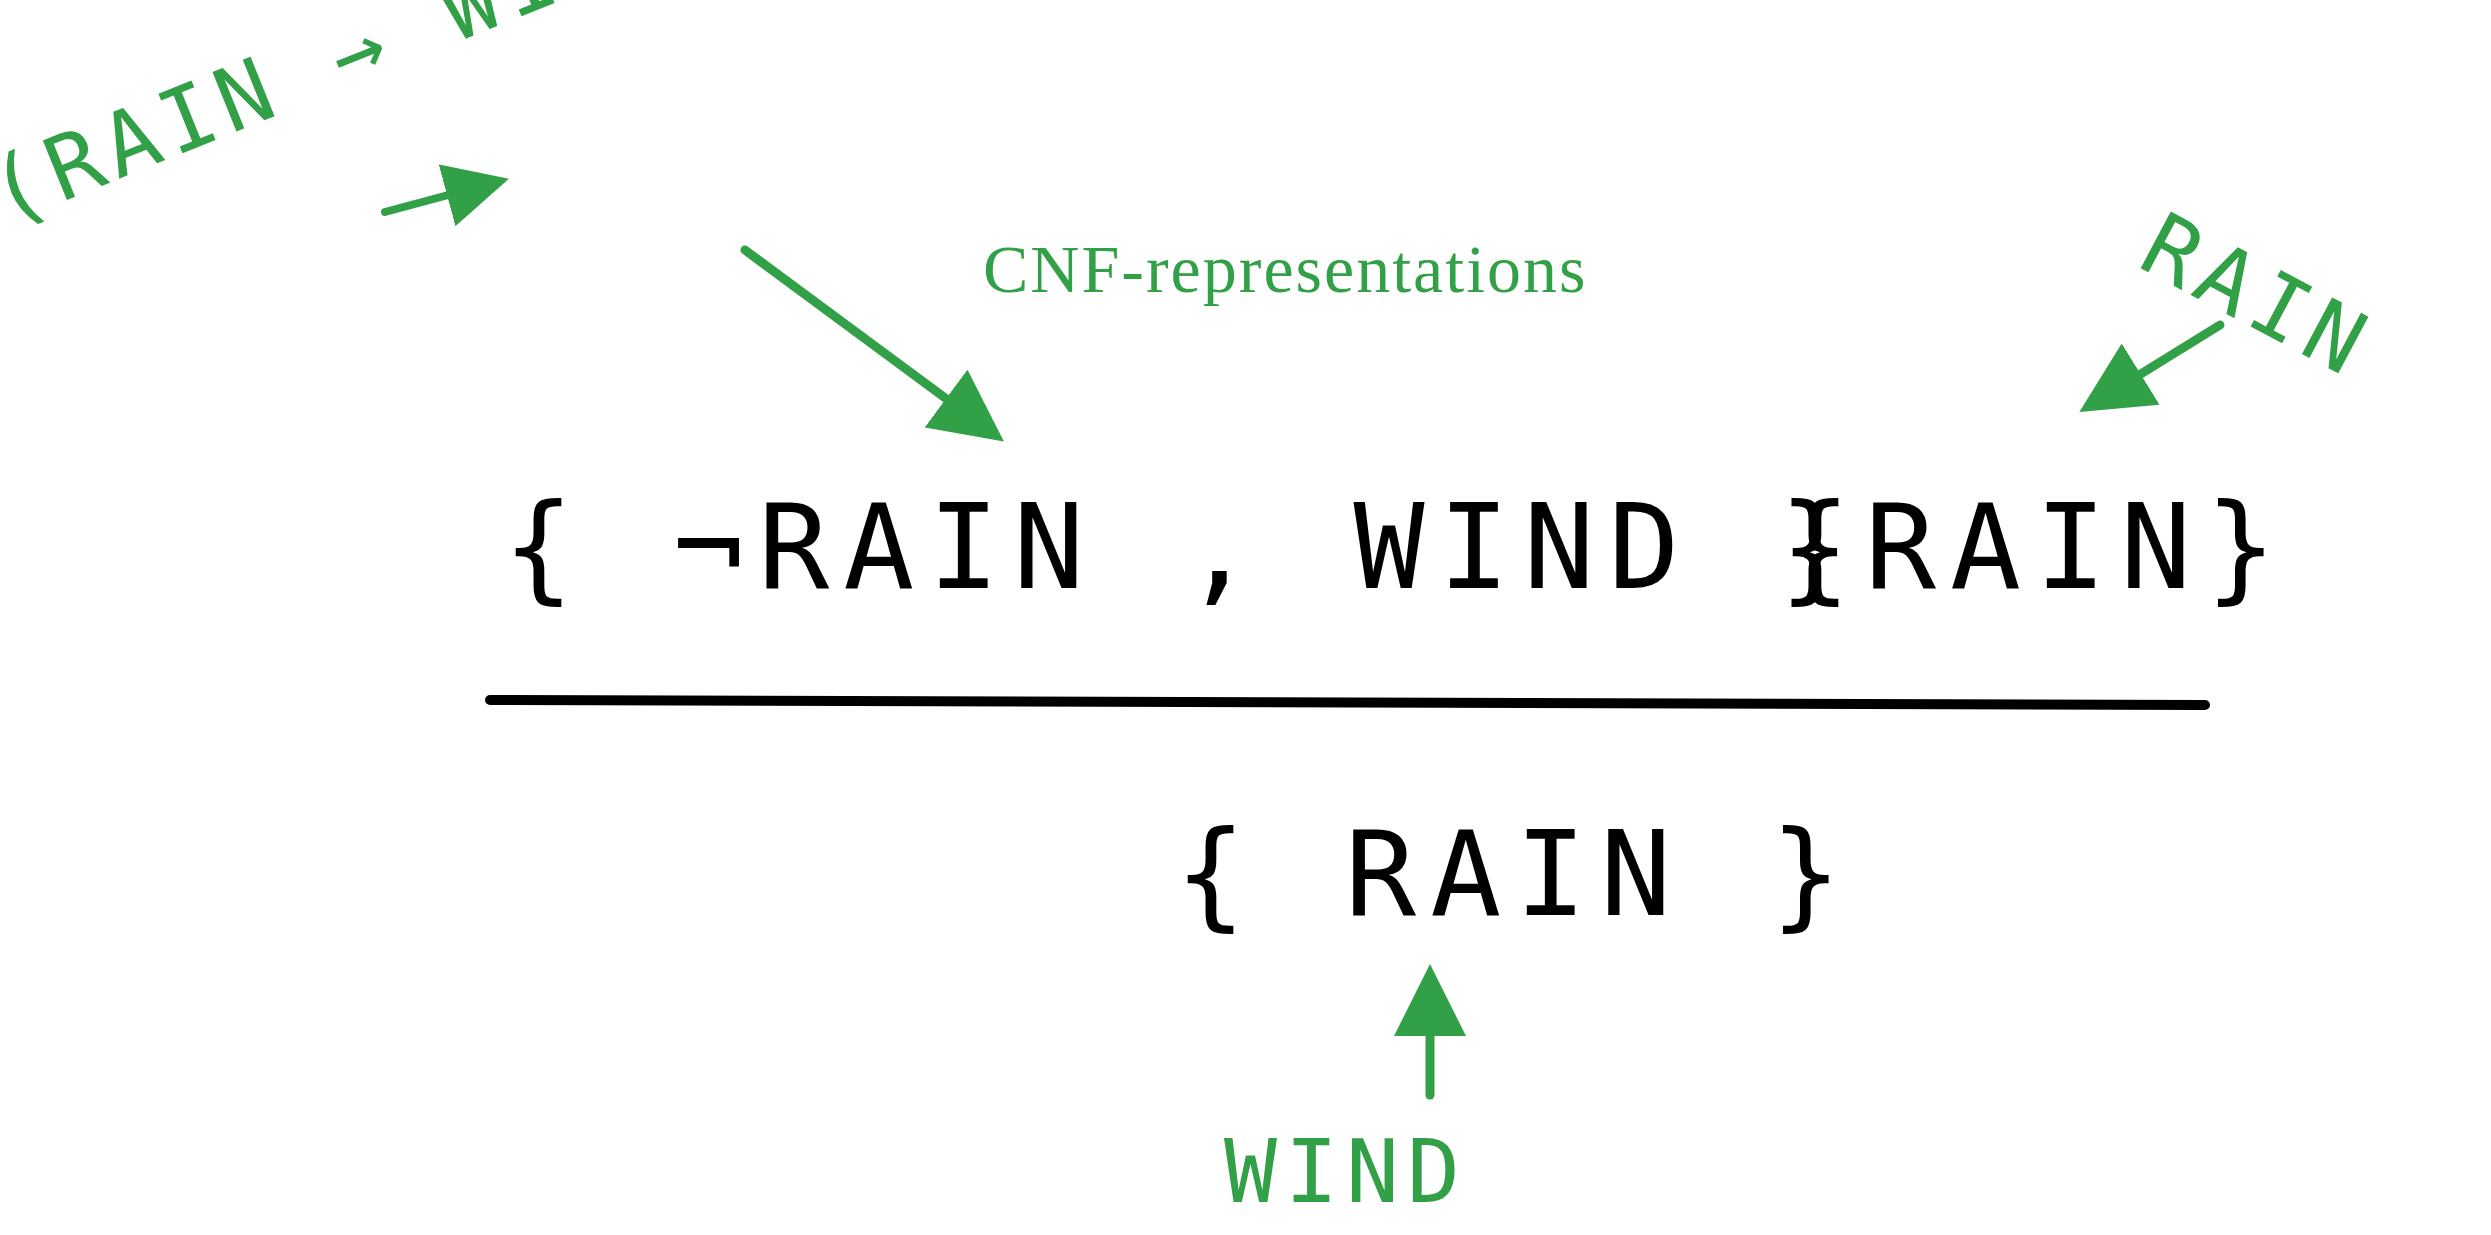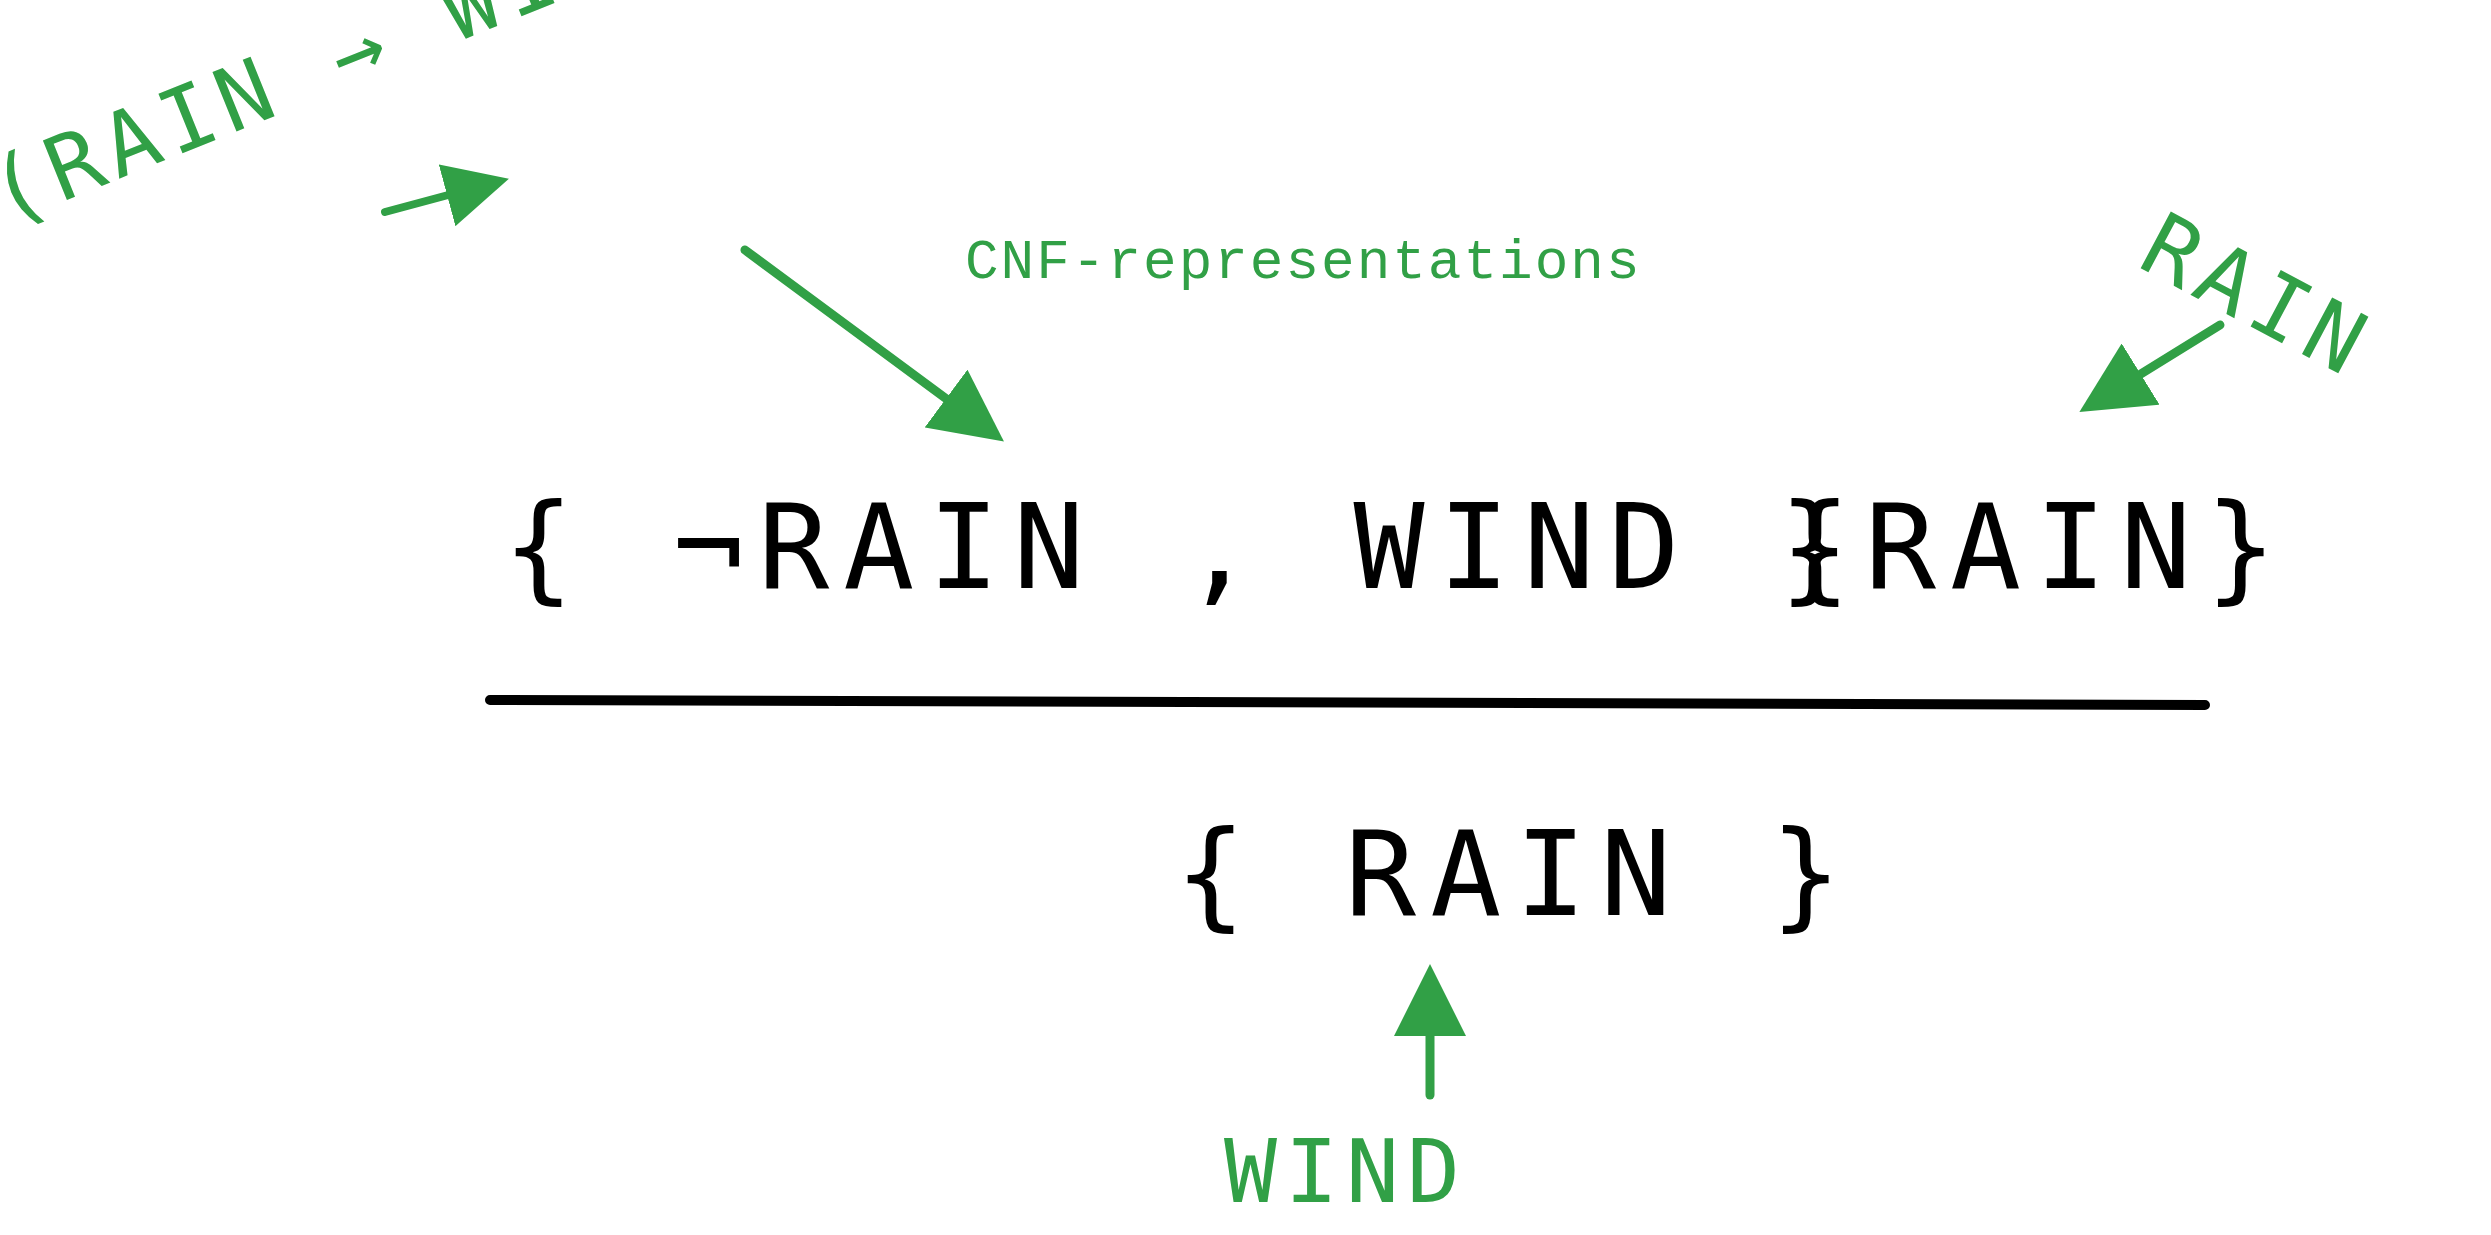--- a/index.html
+++ b/index.html
@@ -2,21 +2,21 @@
 <html><head>
 <meta charset="utf-8">
 <style>
   html, body { margin: 0; padding: 0; background: #ffffff; }
   body { width: 2491px; height: 1235px; position: relative; overflow: hidden; }
   .txt { position: absolute; white-space: nowrap; font-family: "DejaVu Sans Mono", monospace; line-height: 1; }
   .green { color: #31a046; }
   .black { color: #000000; }
   .big { font-size: 118px; letter-spacing: 14px; }
   .med { font-size: 88px; letter-spacing: 8px; }
-  .label { font-size: 56px; letter-spacing: 2px; font-family: Liberation Mono, monospace; }
+  .label { font-size: 68px; letter-spacing: 2px; font-family: Liberation Serif, serif; margin-left: 18px; }
   svg.arrows { position: absolute; left: 0; top: 0; }
 </style>
 </head>
 <body>
 
 <div class="txt green med" style="left:10px; top:150px; transform: rotate(-22deg); transform-origin: left bottom;">(RAIN → WIND)</div>
 
 <div class="txt green label" style="left:965px; top:235px;">CNF-representations</div>
 
 <div class="txt green med" style="left:2170px; top:200px; transform: rotate(28deg); transform-origin: left top;">RAIN</div>

